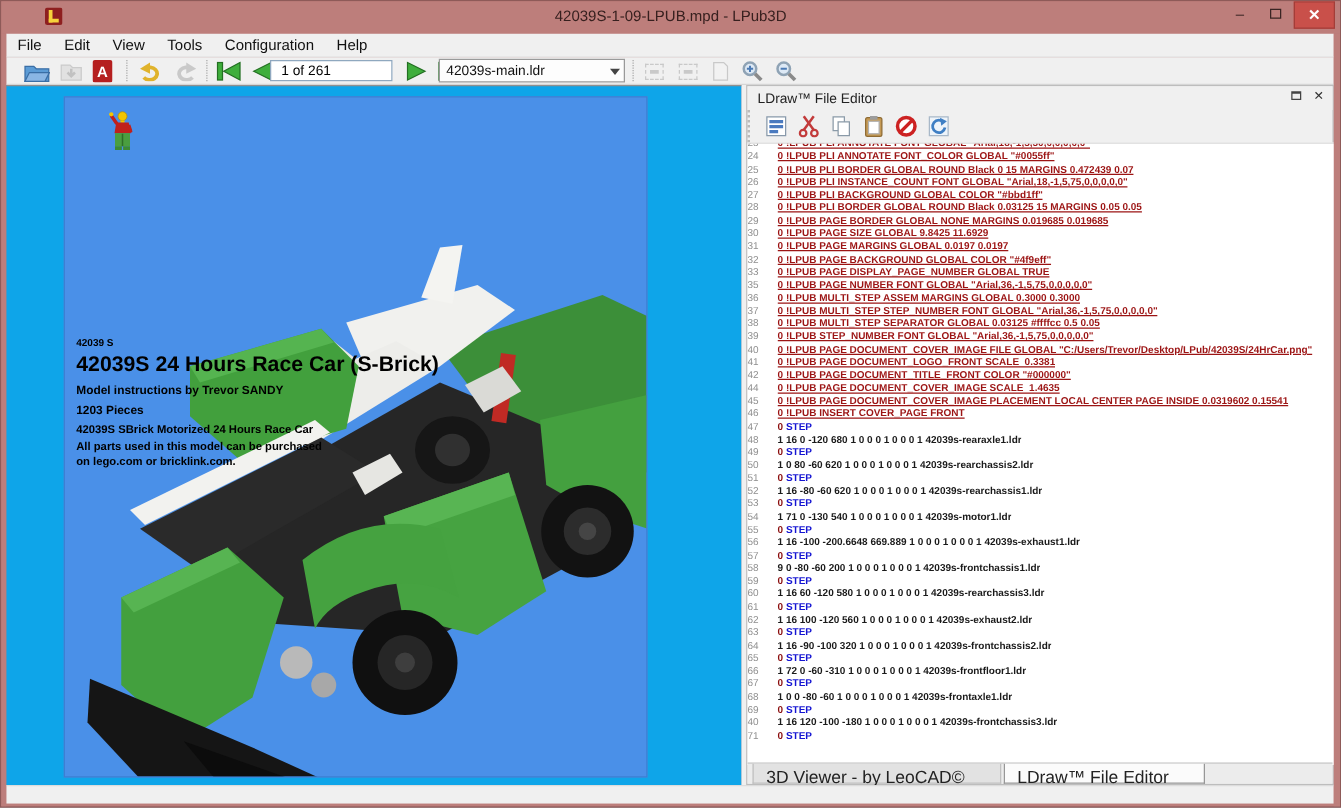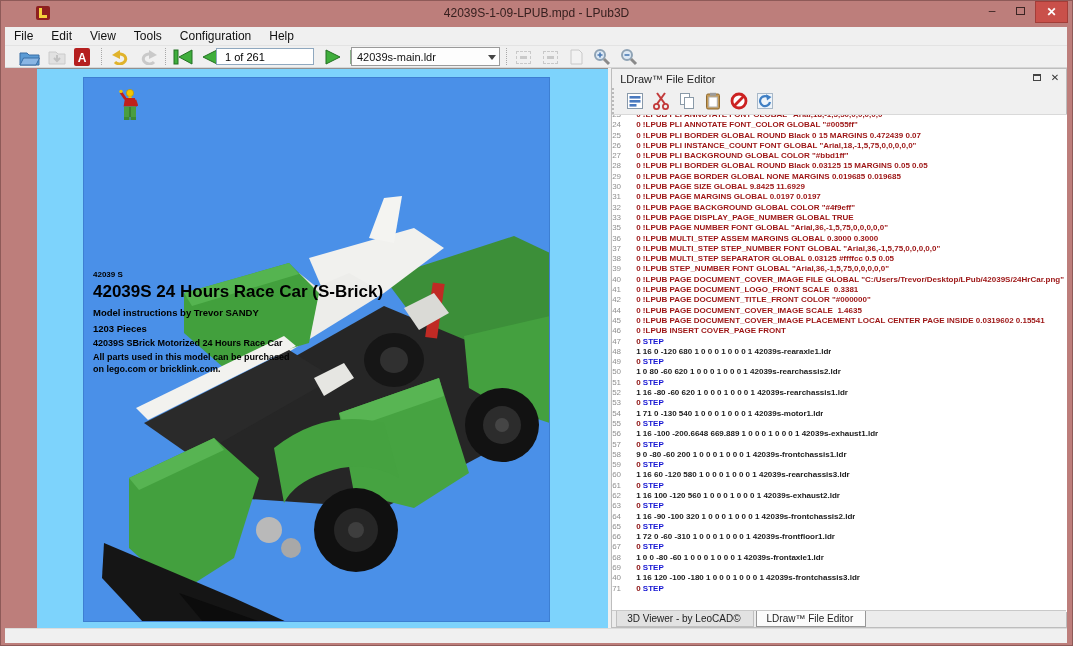--- a/index.html
+++ b/index.html
@@ -23,21 +23,21 @@
   .tb{position:absolute;top:1px;height:20px;display:flex;align-items:center;justify-content:center;}
   .tb-sep{position:absolute;top:2px;width:0;height:17px;border-left:1px dotted #a8a8a8;}
   .disabled{opacity:.45;filter:grayscale(1);}
   .page-field{position:absolute;left:211px;top:2px;width:98px;height:17px;border:1px solid #8fa8bf;background:#fff;font-size:11px;padding:0 0 0 8px;font-family:"Liberation Sans",sans-serif;}
   .combo{position:absolute;left:346px;top:1px;width:149px;height:19px;background:#fdfdfd;border:1px solid #9a9a9a;font-size:11px;display:flex;align-items:center;padding-left:5px;color:#111;}
   .combo .arrow{position:absolute;right:3px;top:7px;width:0;height:0;border-left:4px solid transparent;border-right:4px solid transparent;border-top:5px solid #444;}
   .fitbox{width:15px;height:13px;border:1px dashed #9a9a9a;position:relative;}
   .fitbox:before{content:"";position:absolute;left:3px;top:4px;width:7px;height:3px;background:#9a9a9a;}
   
   .main{position:absolute;left:4px;top:67px;width:1062px;height:560px;display:flex;}
-  .gview{width:621px;height:560px;background:#7dd3fc;position:relative;border-top:1px solid #909090;margin-left:32px;}
+  .gview{width:621px;height:560px;background:#0ea5e9;position:relative;border-top:1px solid #909090;}
   .splitter{width:4px;height:560px;background:#f0f0f0;}
   
   .page{position:absolute;left:46px;top:8px;width:467px;height:545px;background:#4a90e8;overflow:hidden;border:1px solid #3d7fd2;}
   .pg-text{position:absolute;left:9px;color:#000;white-space:nowrap;}
   .pg-set{top:192px;font-size:8px;font-weight:bold;}
   .pg-title{top:204px;font-size:17px;font-weight:bold;}
   .pg-author{top:229px;font-size:9.5px;font-weight:bold;}
   .pg-pieces{top:245px;font-size:9.5px;font-weight:bold;}
   .pg-desc{top:260px;font-size:9px;font-weight:bold;}
   .pg-legal{top:274px;font-size:9px;font-weight:bold;white-space:normal;width:210px;line-height:11.5px;}
@@ -49,33 +49,33 @@
   .dock-title{font-size:11px;color:#222;padding-left:8px;flex:1;}
   .dock-btn{width:14px;height:13px;margin-right:4px;font-size:10px;line-height:12px;text-align:center;color:#333;}
   .float-glyph{display:inline-block;width:8px;height:7px;border:1px solid #444;border-top:2px solid #444;}
   .dock-toolbar{position:absolute;left:0;top:19px;width:100%;height:26px;display:flex;align-items:center;padding-left:8px;border-left:2px dotted #bbb;}
   .ed-btn{width:26px;height:22px;display:flex;align-items:center;justify-content:center;}
   .editor{position:absolute;left:0;top:45px;width:494px;height:498px;background:#fff;overflow:hidden;border-top:1px solid #d9d9d9;}
   .ed-lines{position:absolute;left:0;top:-5px;width:478px;}
   .ed-line{height:10.3px;line-height:10.3px;display:flex;white-space:pre;}
   .ln{width:24px;text-align:left;padding-right:6px;color:#8f8f8f;font-size:8px;flex:none;}
   .lt{font-size:8px;font-weight:bold;overflow:hidden;}
-  .lt.meta{color:#9c1414;}
+  .lt.meta{color:#9c1414;text-decoration:underline;}
   .lt.part{color:#1a1a1a;}
   .step-zero{color:#8b0f0f;}
   .step-kw{color:#1414d2;}
   
   .vscroll{position:absolute;right:0;top:0;width:15px;height:498px;background:#f6f6f6;border-left:1px solid #e2e2e2;}
   .scr-arrow{position:absolute;left:3px;width:0;height:0;border-left:4px solid transparent;border-right:4px solid transparent;}
   .scr-up{top:5px;border-bottom:5px solid #8a8a8a;}
   .scr-down{bottom:5px;border-top:5px solid #8a8a8a;}
   .scr-thumb{position:absolute;left:2px;top:44px;width:11px;height:82px;background:#cdcdcd;}
   
   .tabbar{position:absolute;left:0;bottom:0;width:100%;height:17px;background:#ececec;display:flex;align-items:stretch;padding-left:4px;border-top:1px solid #c9c9c9;}
-  .tab{font-size:10px;color:#222;padding:2px 12px 0 10px;border:1px solid #c0c0c0;border-top:none;background:#e2e2e2;margin-right:2px;}
+  .tab{font-size:14px;color:#222;padding:2px 28px 0 10px;border:1px solid #c0c0c0;border-top:none;background:#e2e2e2;margin-right:2px;}
   .tab.active{background:#fbfbfb;border-color:#979797;font-weight:normal;}
   
   .statusbar{position:absolute;left:4px;top:627px;width:1062px;height:15px;background:#f0f0f0;border-top:1px solid #dcdcdc;}
   .border-b{position:absolute;left:0;top:642px;width:100%;height:4px;background:#bd7e7b;}
   .border-l{position:absolute;left:0;top:26px;width:4px;height:620px;background:#bd7e7b;}
   .border-r{position:absolute;left:1066px;top:26px;width:7px;height:620px;background:#bd7e7b;}
 </style>
 </head>
 <body>
 

